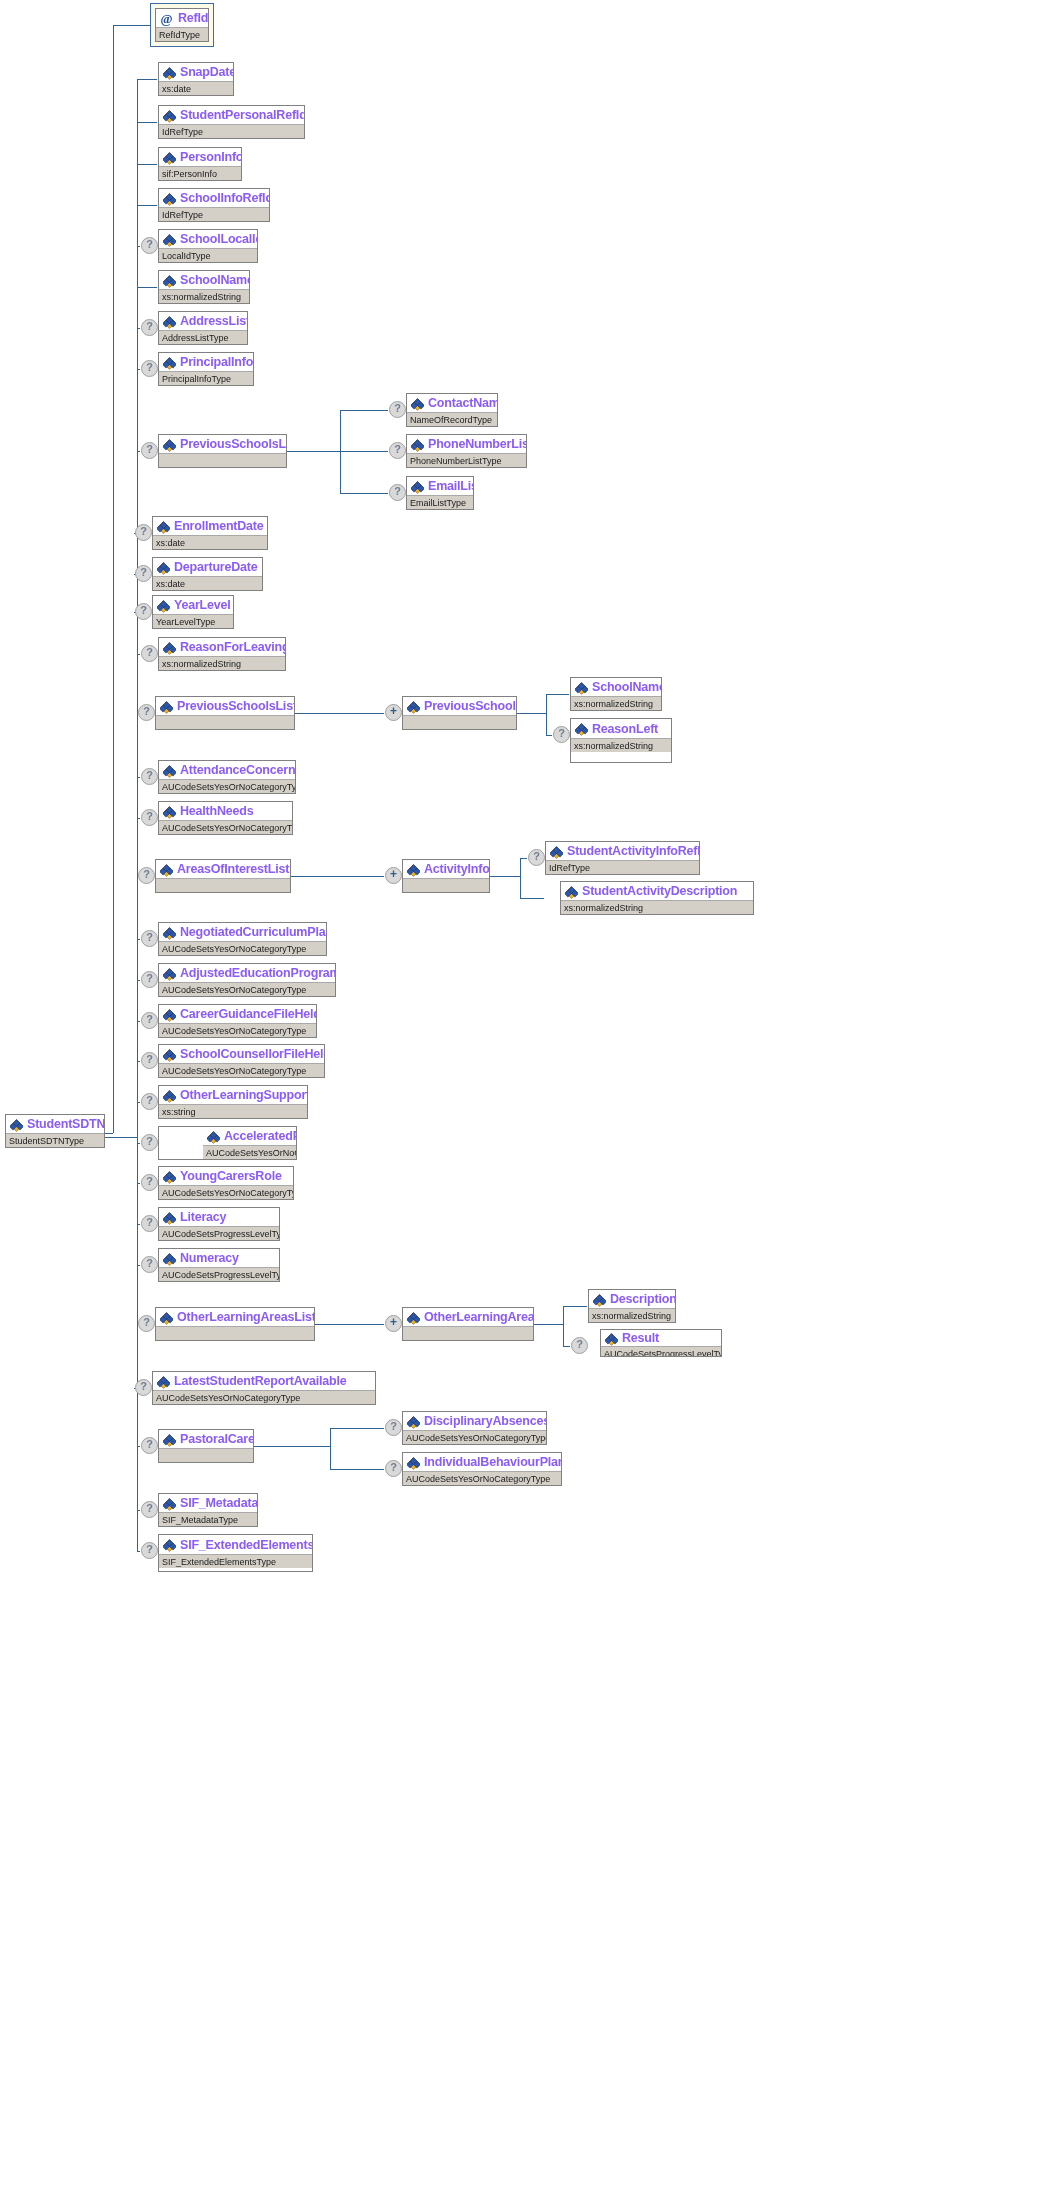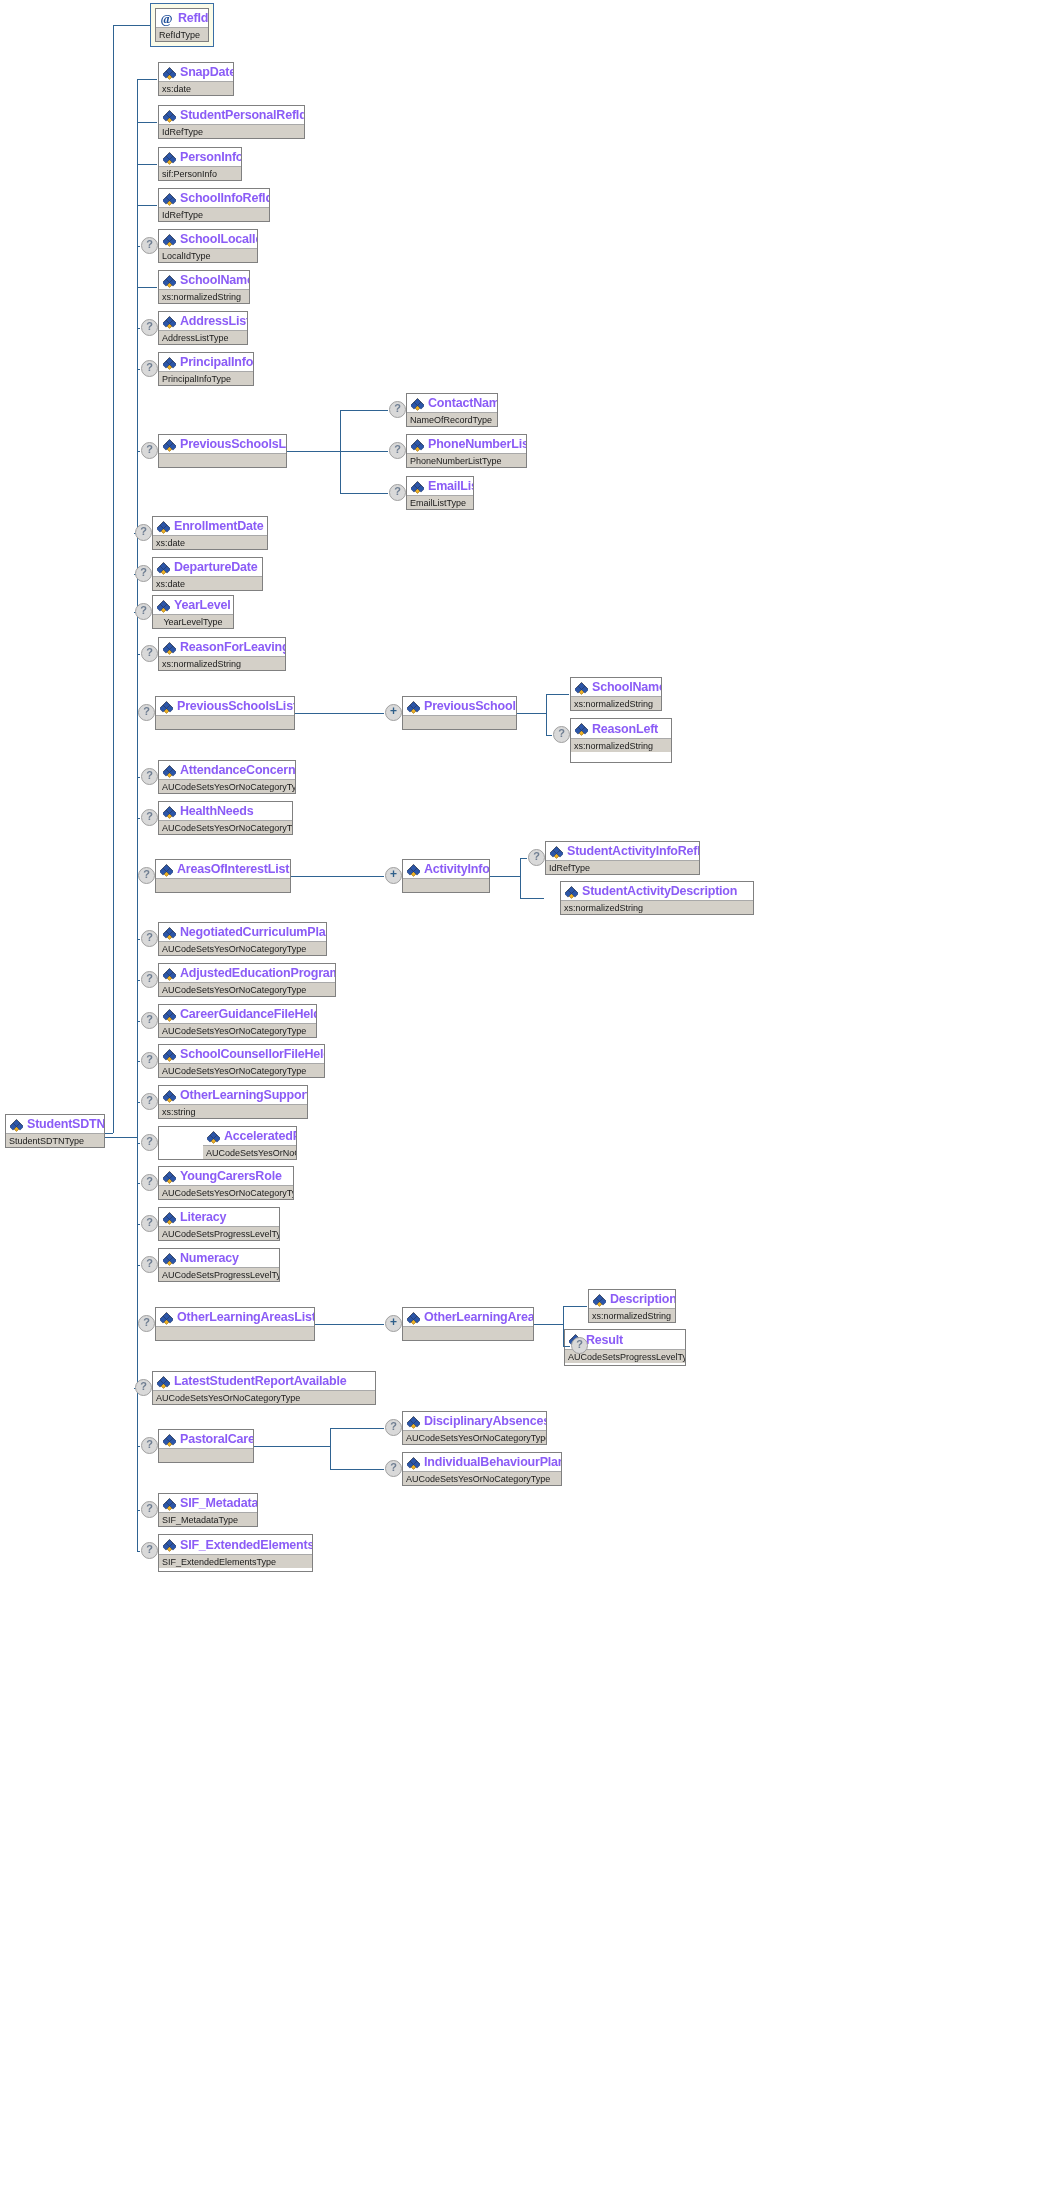--- a/index.html
+++ b/index.html
@@ -326,21 +326,21 @@
             <polygon points="6.5,0.6 12.4,6.5 6.5,12.4 0.6,6.5" fill="#f0b323" stroke="#8a5d00" stroke-width="0.6"></polygon>
             <polygon points="6.5,0.6 10,4.1 6.5,7.6 3,4.1" fill="#2c56a8" stroke="#16306b" stroke-width="0.6"></polygon>
             <polygon points="3,4.1 6.5,7.6 3,11.1 -0.5,7.6" fill="#2c56a8" stroke="#16306b" stroke-width="0.6"></polygon>
             <polygon points="10,4.1 13.5,7.6 10,11.1 6.5,7.6" fill="#2c56a8" stroke="#16306b" stroke-width="0.6"></polygon>
           </svg></span>
         <span class="label">DepartureDate</span>
       </div>
       <div class="type-row">xs:date</div>
     </div>
     <div class="opt" style="left: 135px; top: 565px;">?</div>
-    <div class="node" style="left: 152px; top: 595px; width: 82px; height: 34px; text-align: center;">
+    <div class="node" style="left: 152px; top: 595px; width: 82px; height: 34px;">
       <div class="name-row">
         <span class="elem-icon"><svg width="13" height="13" viewBox="0 0 13 13">
             <polygon points="6.5,0.6 12.4,6.5 6.5,12.4 0.6,6.5" fill="#f0b323" stroke="#8a5d00" stroke-width="0.6"></polygon>
             <polygon points="6.5,0.6 10,4.1 6.5,7.6 3,4.1" fill="#2c56a8" stroke="#16306b" stroke-width="0.6"></polygon>
             <polygon points="3,4.1 6.5,7.6 3,11.1 -0.5,7.6" fill="#2c56a8" stroke="#16306b" stroke-width="0.6"></polygon>
             <polygon points="10,4.1 13.5,7.6 10,11.1 6.5,7.6" fill="#2c56a8" stroke="#16306b" stroke-width="0.6"></polygon>
           </svg></span>
         <span class="label">YearLevel</span>
       </div>
       <div class="type-row">YearLevelType</div>
@@ -635,21 +635,21 @@
         <span class="elem-icon"><svg width="13" height="13" viewBox="0 0 13 13">
             <polygon points="6.5,0.6 12.4,6.5 6.5,12.4 0.6,6.5" fill="#f0b323" stroke="#8a5d00" stroke-width="0.6"></polygon>
             <polygon points="6.5,0.6 10,4.1 6.5,7.6 3,4.1" fill="#2c56a8" stroke="#16306b" stroke-width="0.6"></polygon>
             <polygon points="3,4.1 6.5,7.6 3,11.1 -0.5,7.6" fill="#2c56a8" stroke="#16306b" stroke-width="0.6"></polygon>
             <polygon points="10,4.1 13.5,7.6 10,11.1 6.5,7.6" fill="#2c56a8" stroke="#16306b" stroke-width="0.6"></polygon>
           </svg></span>
         <span class="label">Description</span>
       </div>
       <div class="type-row">xs:normalizedString</div>
     </div>
-    <div class="node" style="left: 564px; top: 1329px; width: 122px; height: 37px;">
+    <div class="node" style="left: 600px; top: 1329px; width: 122px; height: 28px;">
       <div class="name-row">
         <span class="elem-icon"><svg width="13" height="13" viewBox="0 0 13 13">
             <polygon points="6.5,0.6 12.4,6.5 6.5,12.4 0.6,6.5" fill="#f0b323" stroke="#8a5d00" stroke-width="0.6"></polygon>
             <polygon points="6.5,0.6 10,4.1 6.5,7.6 3,4.1" fill="#2c56a8" stroke="#16306b" stroke-width="0.6"></polygon>
             <polygon points="3,4.1 6.5,7.6 3,11.1 -0.5,7.6" fill="#2c56a8" stroke="#16306b" stroke-width="0.6"></polygon>
             <polygon points="10,4.1 13.5,7.6 10,11.1 6.5,7.6" fill="#2c56a8" stroke="#16306b" stroke-width="0.6"></polygon>
           </svg></span>
         <span class="label">Result</span>
       </div>
       <div class="type-row">AUCodeSetsProgressLevelType</div>

